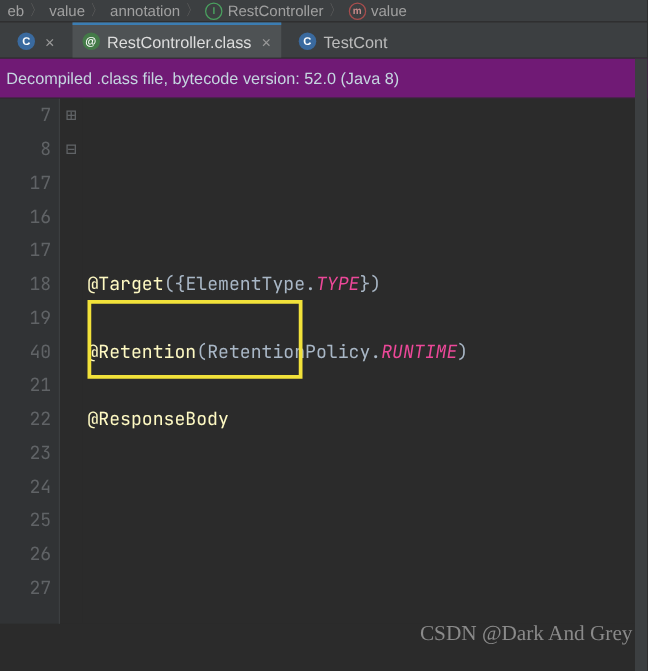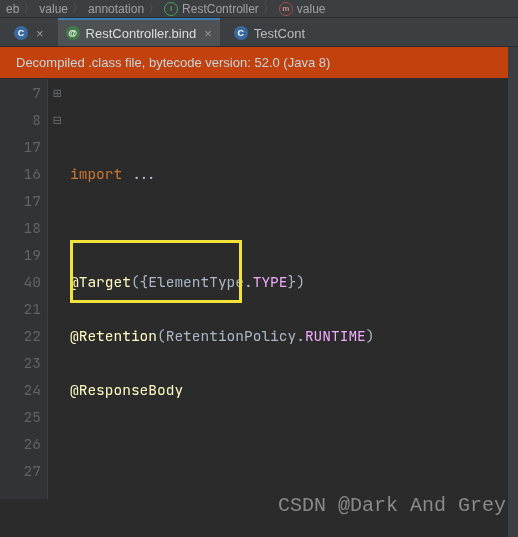--- a/index.html
+++ b/index.html
@@ -55,23 +55,23 @@
   }
   .tab-icon {
     width: 14px; height: 14px; border-radius: 50%;
     display: inline-flex; align-items:center; justify-content:center;
     font-size: 9px; font-weight: bold;
   }
   .tab-icon.class { background: #3a6a9f; color: #fff; }
   .tab-icon.decomp { background: #447a48; color: #fff; }
   .tab-close { color: #999; font-size: 13px; margin-left: 2px; }
   .banner {
-    background: #c2410c;
+    background: #701a75;
     color: #c5d6e0;
-    padding: 8px 16px;
+    padding: 8px 5px;
     font-size: 13px;
     border-bottom: 1px solid #2b2b2b;
   }
   .editor {
     display: flex;
     background: #2b2b2b;
     height: 420px;
     font-family: "JetBrains Mono","Consolas", monospace;
     font-size: 14.5px;
     line-height: 27px;
@@ -94,32 +94,32 @@
   }
   .fold span { display:block; }
   .code {
     padding-left: 4px;
     white-space: pre;
     color: #a9b7c6;
   }
   .kw { color: #cc7832; }
   .ann { color: #fef9c3; }
   .ident { color: #a9b7c6; }
-  .enumc { color: #f0abfc; }
+  .enumc { color: #ec4899; font-style: italic; }
   .highlight-box {
     position: absolute;
     border: 3px solid #f2e23a;
     pointer-events: none;
   }
   .watermark {
     position: absolute;
     right: 12px; bottom: 20px;
     color: #8a8a8a;
-    font-size: 20px;
-    font-family: Liberation Mono, monospace;
+    font-size: 17px;
+    font-family: Liberation Serif, serif;
     pointer-events: none;
   }
   .right-scroll {
     position:absolute; right:0; top:47px; bottom:0; width:10px;
     background:#3c3f41;
   }
 </style>
 </head>
 <body>
 
@@ -137,21 +137,21 @@
   <span>value</span>
 </div>
 
 <div class="tabbar">
   <div class="tab">
     <span class="tab-icon class">C</span>
     <span class="tab-close">×</span>
   </div>
   <div class="tab active">
     <span class="tab-icon decomp">@</span>
-    <span>RestController.bind</span>
+    <span>RestController.class</span>
     <span class="tab-close">×</span>
   </div>
   <div class="tab">
     <span class="tab-icon class">C</span>
     <span>TestCont</span>
   </div>
 </div>
 
 <div class="banner">Decompiled .class file, bytecode version: 52.0 (Java 8)</div>
 
@@ -187,21 +187,20 @@
     <span></span>
       <span></span>
       <span></span>
     <span></span>
       <span></span>
       <span></span>
     <span></span>
   </div>
   <div class="code">
 <div> </div>
-<div><span class="kw">import</span><span> </span><span class="ident">...</span></div>
 <div> </div>
 <div><span class="ann">@Target</span><span>({</span><span class="ident">ElementType.</span><span class="enumc">TYPE</span><span>})</span></div>
 <div><span class="ann">@Retention</span><span>(</span><span class="ident">RetentionPolicy.</span><span class="enumc">RUNTIME</span><span>)</span></div>
 <div><span class="ann">@ResponseBody</span></div>
 
 
 
 
 
 

